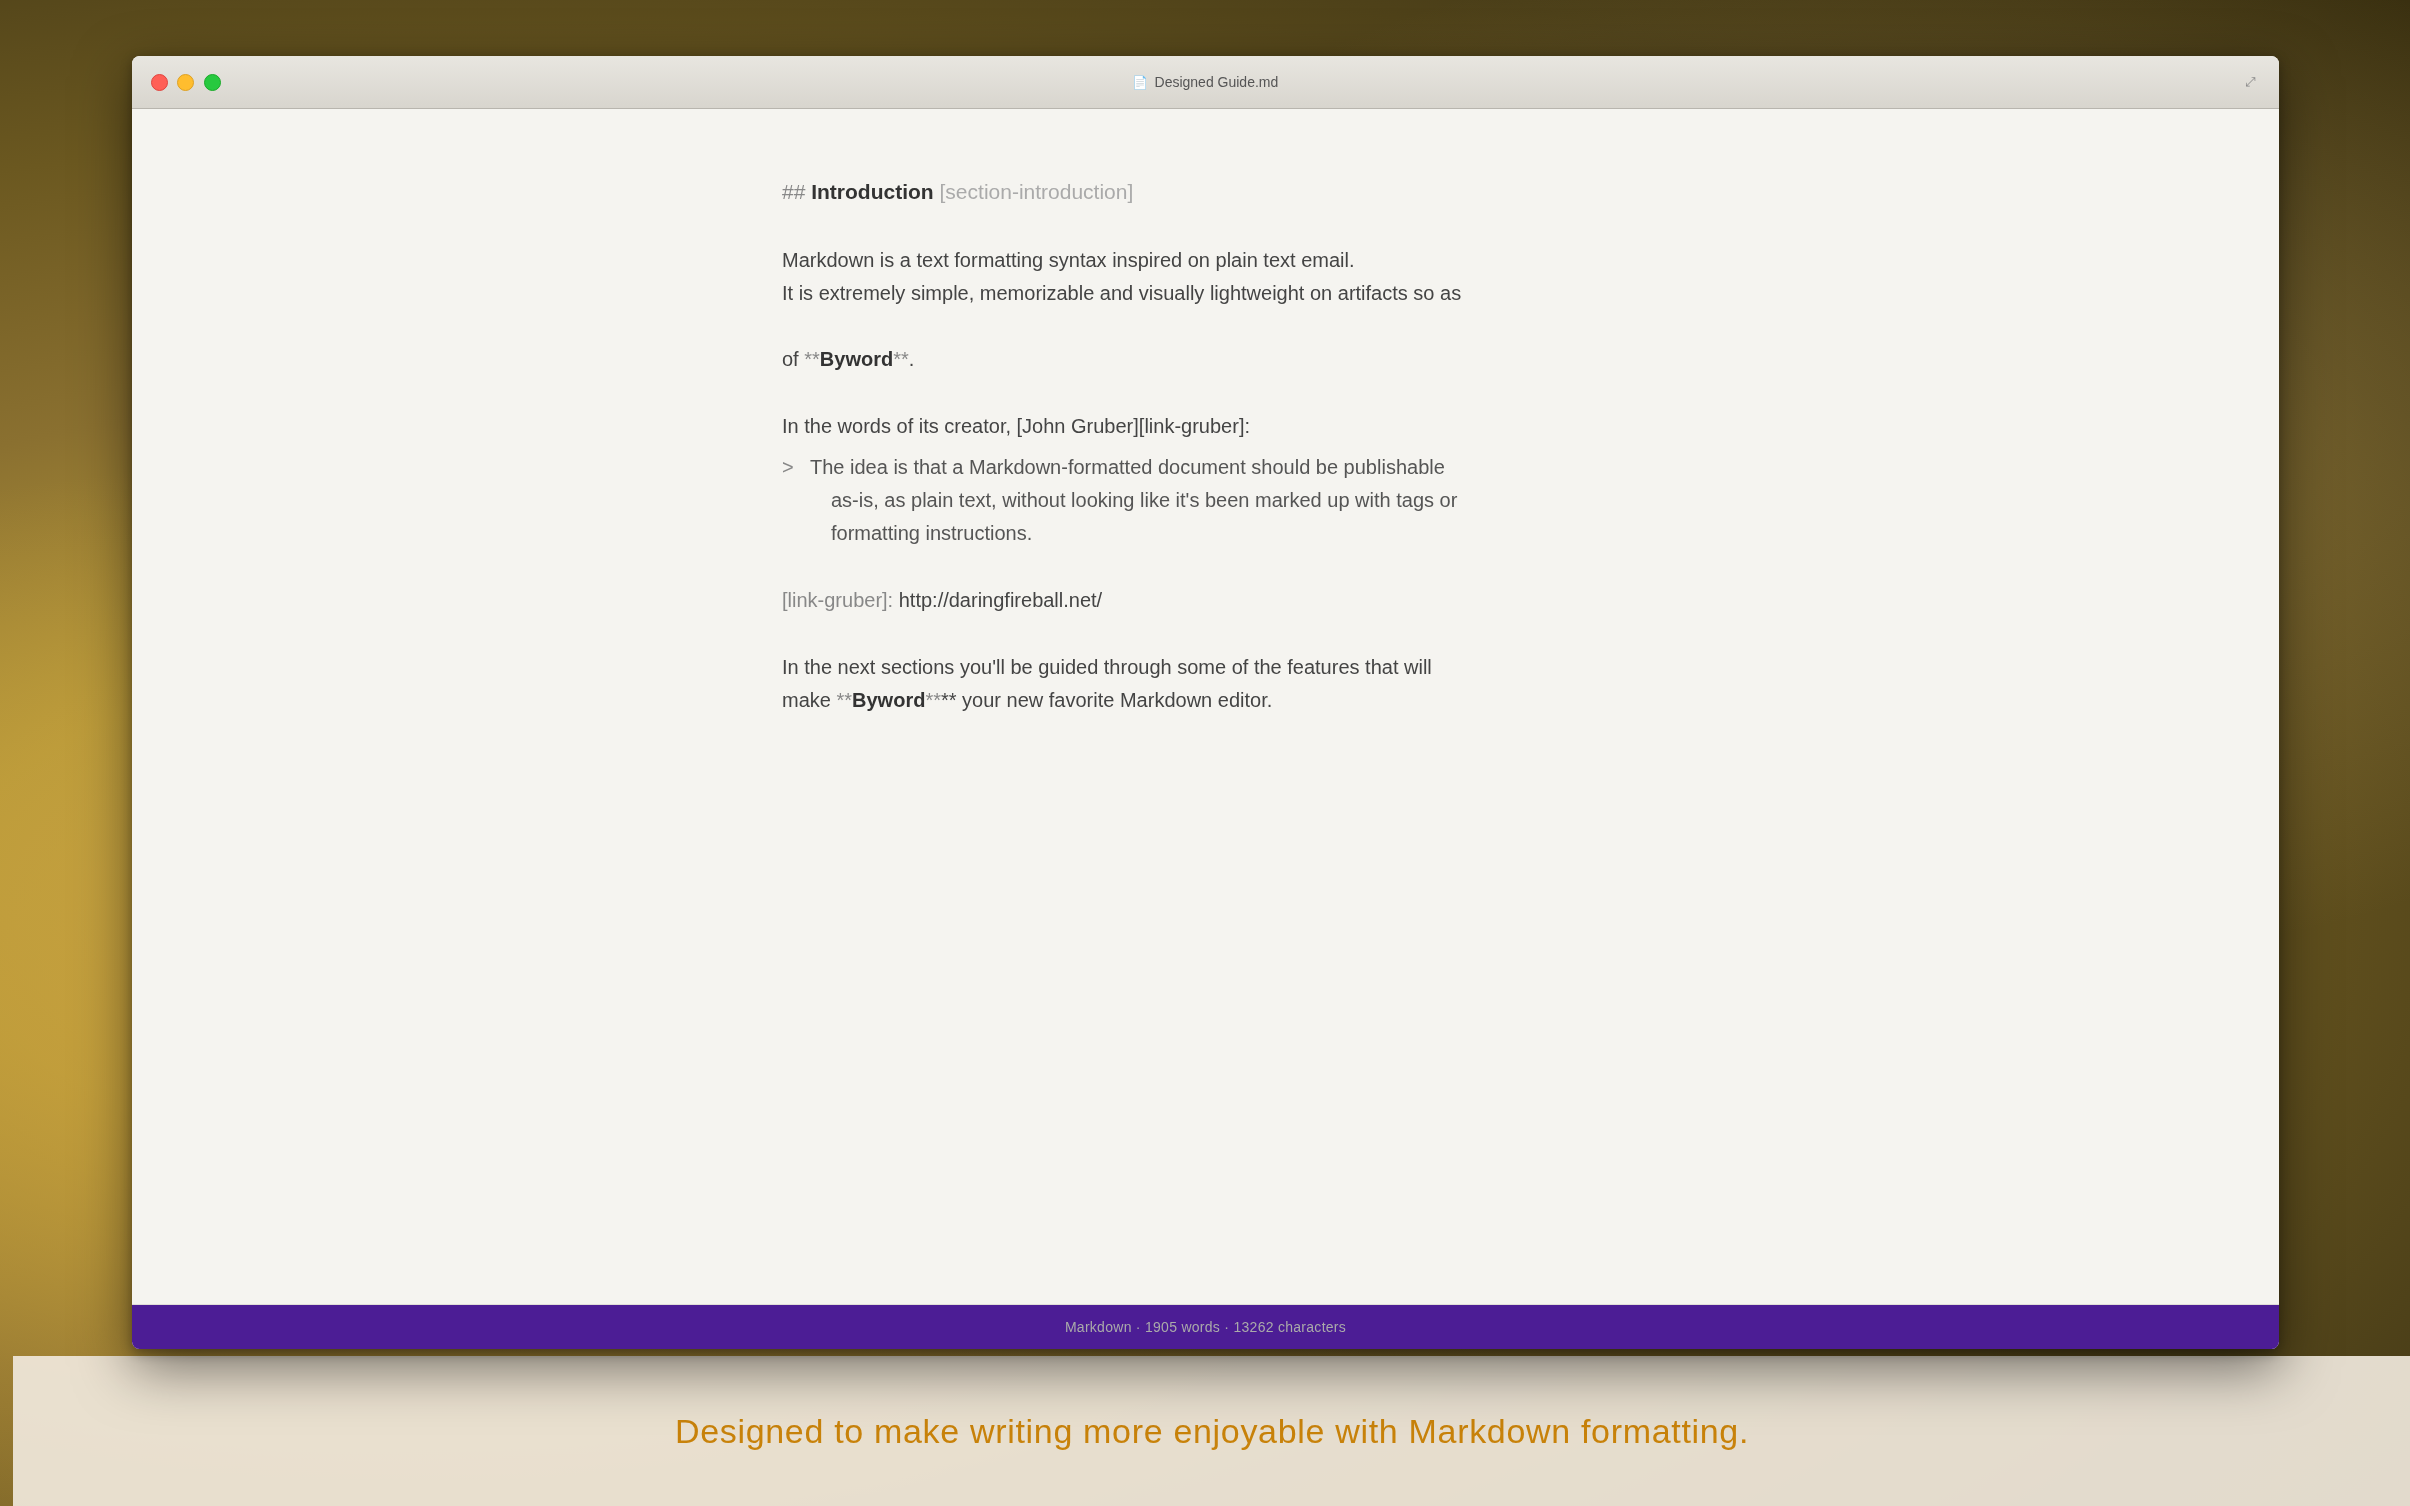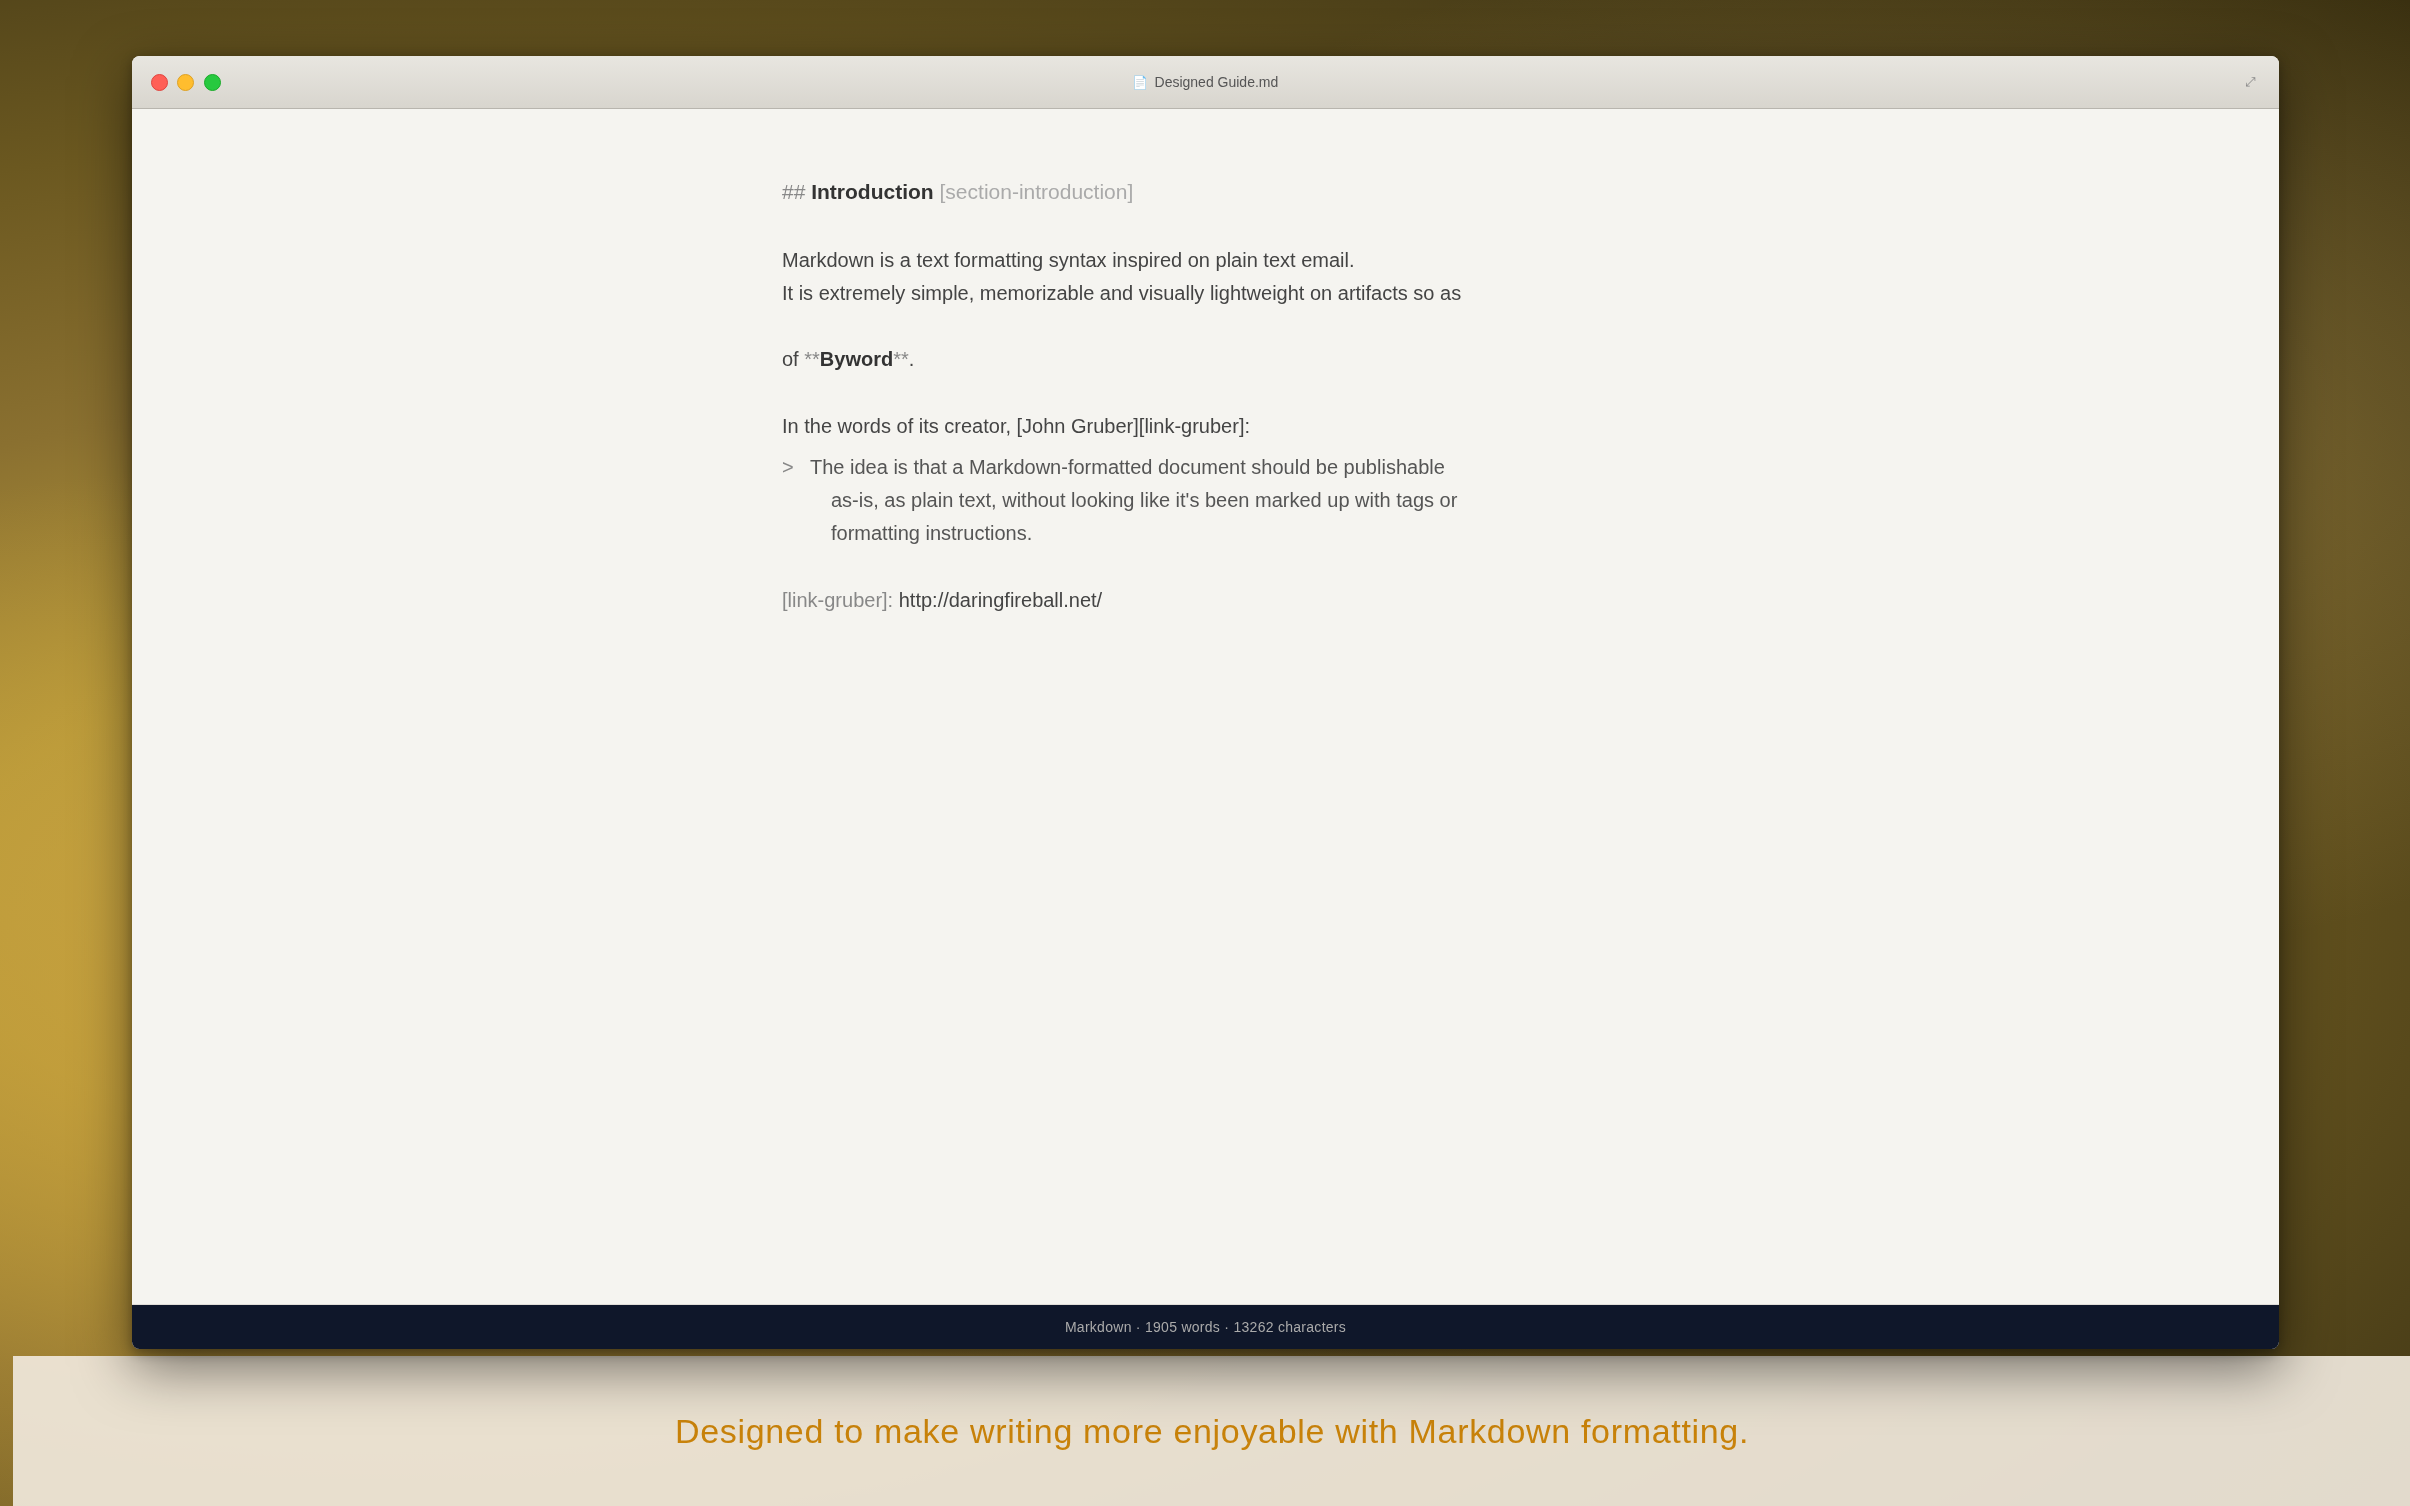--- a/index.html
+++ b/index.html
@@ -207,21 +207,21 @@
       color: #888;
     }
 
     .link-url {
       color: #444;
     }
 
     
     .statusbar {
       height: 45px;
-      background: #0f172a;
+      background: #4c1d95;
       border-top: 0.9px solid #e0ddd8;
       display: flex;
       align-items: center;
       justify-content: center;
       flex-shrink: 0;
     }
 
     .statusbar-text {
       font-size: 14px;
       color: #aaa;
@@ -287,20 +287,24 @@
           <span>formatting instructions.</span>
         </div>
       </div>
 
       <div class="para">
         <span class="link-ref">[link-gruber]:</span>
         <span> </span>
         <span class="link-url">http://daringfireball.net/</span>
       </div>
 
+      <div class="para">
+        <span>In the next sections you'll be guided through some of the features that will</span><br>
+        <span>make </span><span class="md-syntax">**</span><span class="bold-text">Byword</span><span class="md-syntax">**</span><span>** your new favorite Markdown editor.</span>
+      </div>
 
     </div>
   </div>
 
   <div class="statusbar">
     <span class="statusbar-text">Markdown · 1905 words · 13262 characters</span>
   </div>
 
 </div>
 

